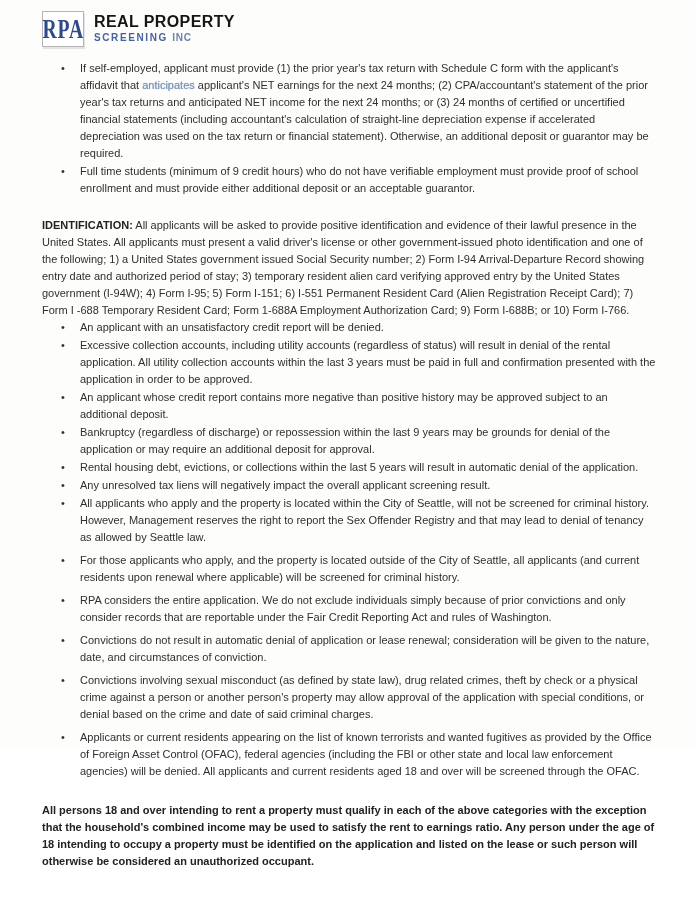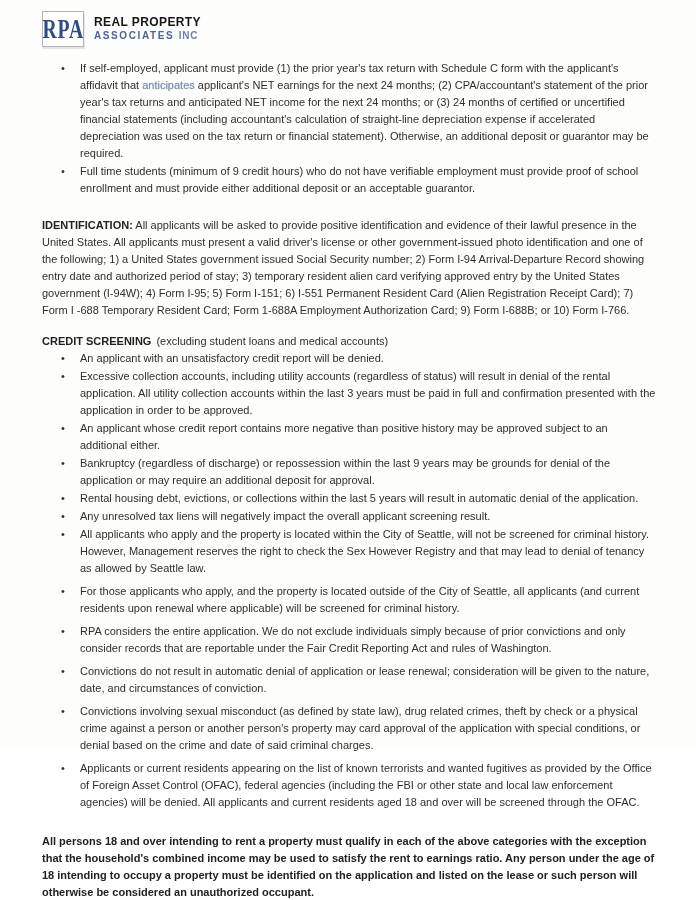--- a/index.html
+++ b/index.html
@@ -29,21 +29,21 @@
     font-family: "Liberation Serif", serif;
     font-weight: bold;
     font-size: 24px;
     letter-spacing: 1px;
     color: #2e4a87;
     display: inline-block;
     transform: scaleX(.82) scaleY(1.12);
   }
   .logo-text { margin-left: 10px; line-height: 1.05; }
   .logo-name {
-    font-size: 12px; font-weight: bold; color: #161616;
+    font-size: 16px; font-weight: bold; color: #161616;
     letter-spacing: .4px;
   }
   .logo-sub {
     font-size: 10px; font-weight: bold; color: #47639c;
     letter-spacing: 1.6px; margin-top: 2px;
   }
   .logo-sub .inc { font-size: 10px; letter-spacing: .8px; color: #6d82a8; }
   
   .doc { font-size: 11px; line-height: 17px; }
   p.para { margin-top: 20px; }
@@ -70,91 +70,88 @@
 
 <div class="page">
 
   <div class="logo">
     <div class="logo-box">
       <span class="logo-monogram">RPA</span>
     </div>
     <div class="logo-text">
       <div class="logo-name">REAL PROPERTY</div>
       <div class="logo-sub">
-        <span>ASSOCIATES</span>
+        <span>SCREENING</span>
         <span class="inc">INC</span>
       </div>
     </div>
   </div>
 
   <div class="doc">
 
     <div class="list tight">
       <div class="li">
         <span class="mk">•</span>
         <span class="tx"><span>If self-employed, applicant must provide (1) the prior year's tax return with Schedule C form with the applicant's affidavit that </span><span class="artifact">anticipates</span><span> applicant's NET earnings for the next 24 months; (2) CPA/accountant's statement of the prior year's tax returns and anticipated NET income for the next 24 months; or (3) 24 months of certified or uncertified financial statements (including accountant's calculation of straight-line depreciation expense if accelerated depreciation was used on the tax return or financial statement). Otherwise, an additional deposit or guarantor may be required.</span></span>
       </div>
       <div class="li">
         <span class="mk">•</span>
         <span class="tx">Full time students (minimum of 9 credit hours) who do not have verifiable employment must provide proof of school enrollment and must provide either additional deposit or an acceptable guarantor.</span>
       </div>
     </div>
 
     <p class="para"><span class="b">IDENTIFICATION:</span> <span>All applicants will be asked to provide positive identification and evidence of their lawful presence in the United States. All applicants must present a valid driver's license or other government-issued photo identification and one of the following; 1) a United States government issued Social Security number; 2) Form I-94 Arrival-Departure Record showing entry date and authorized period of stay; 3) temporary resident alien card verifying approved entry by the United States government (I-94W); 4) Form I-95; 5) Form I-151; 6) I-551 Permanent Resident Card (Alien Registration Receipt Card); 7) Form I -688 Temporary Resident Card; Form 1-688A Employment Authorization Card; 9) Form I-688B; or 10) Form I-766.</span></p>
 
-    <div class="heading-line">
-      <span class="b">CREDIT SCREENING</span><span class="qualifier">(excluding student loans and medical accounts)</span>
-    </div>
     <div class="list tight">
       <div class="li">
         <span class="mk">•</span>
         <span class="tx">An applicant with an unsatisfactory credit report will be denied.</span>
       </div>
       <div class="li">
         <span class="mk">•</span>
         <span class="tx">Excessive collection accounts, including utility accounts (regardless of status) will result in denial of the rental application. All utility collection accounts within the last 3 years must be paid in full and confirmation presented with the application in order to be approved.</span>
       </div>
       <div class="li">
         <span class="mk">•</span>
-        <span class="tx">An applicant whose credit report contains more negative than positive history may be approved subject to an additional either.</span>
+        <span class="tx">An applicant whose credit report contains more negative than positive history may be approved subject to an additional deposit.</span>
       </div>
       <div class="li">
         <span class="mk">•</span>
         <span class="tx">Bankruptcy (regardless of discharge) or repossession within the last 9 years may be grounds for denial of the application or may require an additional deposit for approval.</span>
       </div>
       <div class="li">
         <span class="mk">•</span>
         <span class="tx">Rental housing debt, evictions, or collections within the last 5 years will result in automatic denial of the application.</span>
       </div>
       <div class="li">
         <span class="mk">•</span>
         <span class="tx">Any unresolved tax liens will negatively impact the overall applicant screening result.</span>
       </div>
     </div>
 
     <div class="list loose">
       <div class="li">
         <span class="mk">•</span>
-        <span class="tx">All applicants who apply and the property is located within the City of Seattle, will not be screened for criminal history. However, Management reserves the right to check the Sex However Registry and that may lead to denial of tenancy as allowed by Seattle law.</span>
+        <span class="tx">All applicants who apply and the property is located within the City of Seattle, will not be screened for criminal history. However, Management reserves the right to report the Sex Offender Registry and that may lead to denial of tenancy as allowed by Seattle law.</span>
       </div>
       <div class="li">
         <span class="mk">•</span>
         <span class="tx">For those applicants who apply, and the property is located outside of the City of Seattle, all applicants (and current residents upon renewal where applicable) will be screened for criminal history.</span>
       </div>
       <div class="li">
         <span class="mk">•</span>
         <span class="tx">RPA considers the entire application. We do not exclude individuals simply because of prior convictions and only consider records that are reportable under the Fair Credit Reporting Act and rules of Washington.</span>
       </div>
       <div class="li">
         <span class="mk">•</span>
         <span class="tx">Convictions do not result in automatic denial of application or lease renewal; consideration will be given to the nature, date, and circumstances of conviction.</span>
       </div>
       <div class="li">
         <span class="mk">•</span>
-        <span class="tx">Convictions involving sexual misconduct (as defined by state law), drug related crimes, theft by check or a physical crime against a person or another person's property may card approval of the application with special conditions, or denial based on the crime and date of said criminal charges.</span>
+        <span class="tx">Convictions involving sexual misconduct (as defined by state law), drug related crimes, theft by check or a physical crime against a person or another person's property may allow approval of the application with special conditions, or denial based on the crime and date of said criminal charges.</span>
       </div>
       <div class="li">
         <span class="mk">•</span>
         <span class="tx">Applicants or current residents appearing on the list of known terrorists and wanted fugitives as provided by the Office of Foreign Asset Control (OFAC), federal agencies (including the FBI or other state and local law enforcement agencies) will be denied. All applicants and current residents aged 18 and over will be screened through the OFAC.</span>
       </div>
     </div>
 
     <p class="closing">All persons 18 and over intending to rent a property must qualify in each of the above categories with the exception that the household's combined income may be used to satisfy the rent to earnings ratio. Any person under the age of 18 intending to occupy a property must be identified on the application and listed on the lease or such person will otherwise be considered an unauthorized occupant.</p>
 
   </div>

